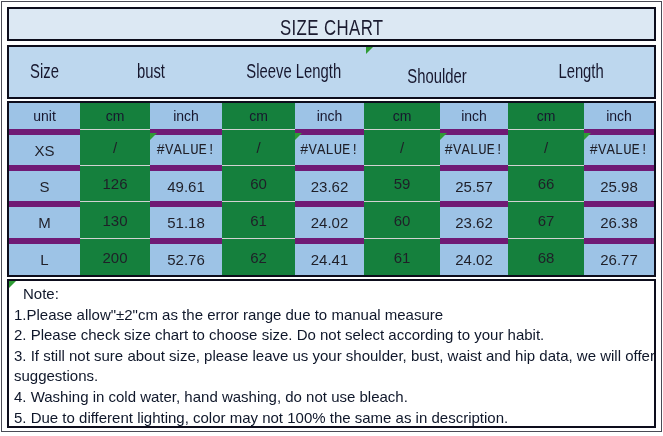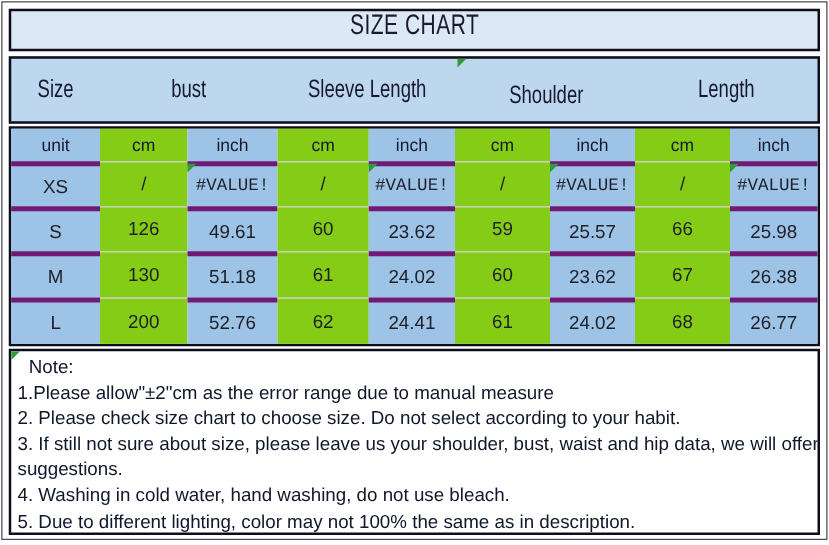--- a/index.html
+++ b/index.html
@@ -15,21 +15,21 @@
     position:absolute;left:1px;top:1px;width:659px;height:429px;
     border:1px solid #4a4a55;
   }
   
   .box{
     position:absolute;left:7px;width:649px;
     box-sizing:border-box;
     border:2px solid #0d0d1c;
     background:#ffffff;
   }
-  .title-box{top:7px;height:34px;background:#dce8f3;display:flex;align-items:flex-start;justify-content:center;}
+  .title-box{top:7px;height:34px;background:#dce8f3;display:flex;align-items:flex-end;justify-content:center;}
   .title-text{
     display:inline-block;
     font-size:21px;color:#1b1b30;
     transform:scale(0.8,1.08);
     letter-spacing:0.5px;
     white-space:nowrap;
   }
   .header-box{top:45px;height:54px;background:#bdd7ee;display:flex;}
   .hcell{display:flex;align-items:center;justify-content:center;position:relative;}
   .h0{width:71px;}.h1{width:142px;}.h2{width:142px;}.h3{width:144px;}.h4{width:146px;}
@@ -50,22 +50,22 @@
   .r-l{height:37px;}
   .cell{
     box-sizing:border-box;
     display:flex;align-items:center;justify-content:center;
     position:relative;
     font-size:15px;color:#1f1f28;
   }
   .c0{width:71px;}.c1{width:70px;}.c2{width:72px;}.c3{width:73px;}.c4{width:69px;}
   .c5{width:76px;}.c6{width:68px;}.c7{width:76px;}.c8{width:70px;}
   .blue{background:#9dc3e6;}
-  .white{background:#84cc16;}
-  .trow + .trow .blue{border-top:4px solid #701a75;}
+  .white{background:#15803d;}
+  .trow + .trow .blue{border-top:6px solid #701a75;}
   .trow + .trow .white{border-top:1px solid #d2d2d2;}
   .unit-text{font-size:14px;color:#17172e;}
   .value-err{font-size:14px;font-family:Liberation Mono, monospace;}
 
   
   .corner-tri{
     position:absolute;top:0;left:0;width:0;height:0;
     border-top:7px solid #2e9b34;
     border-right:7px solid transparent;
   }

